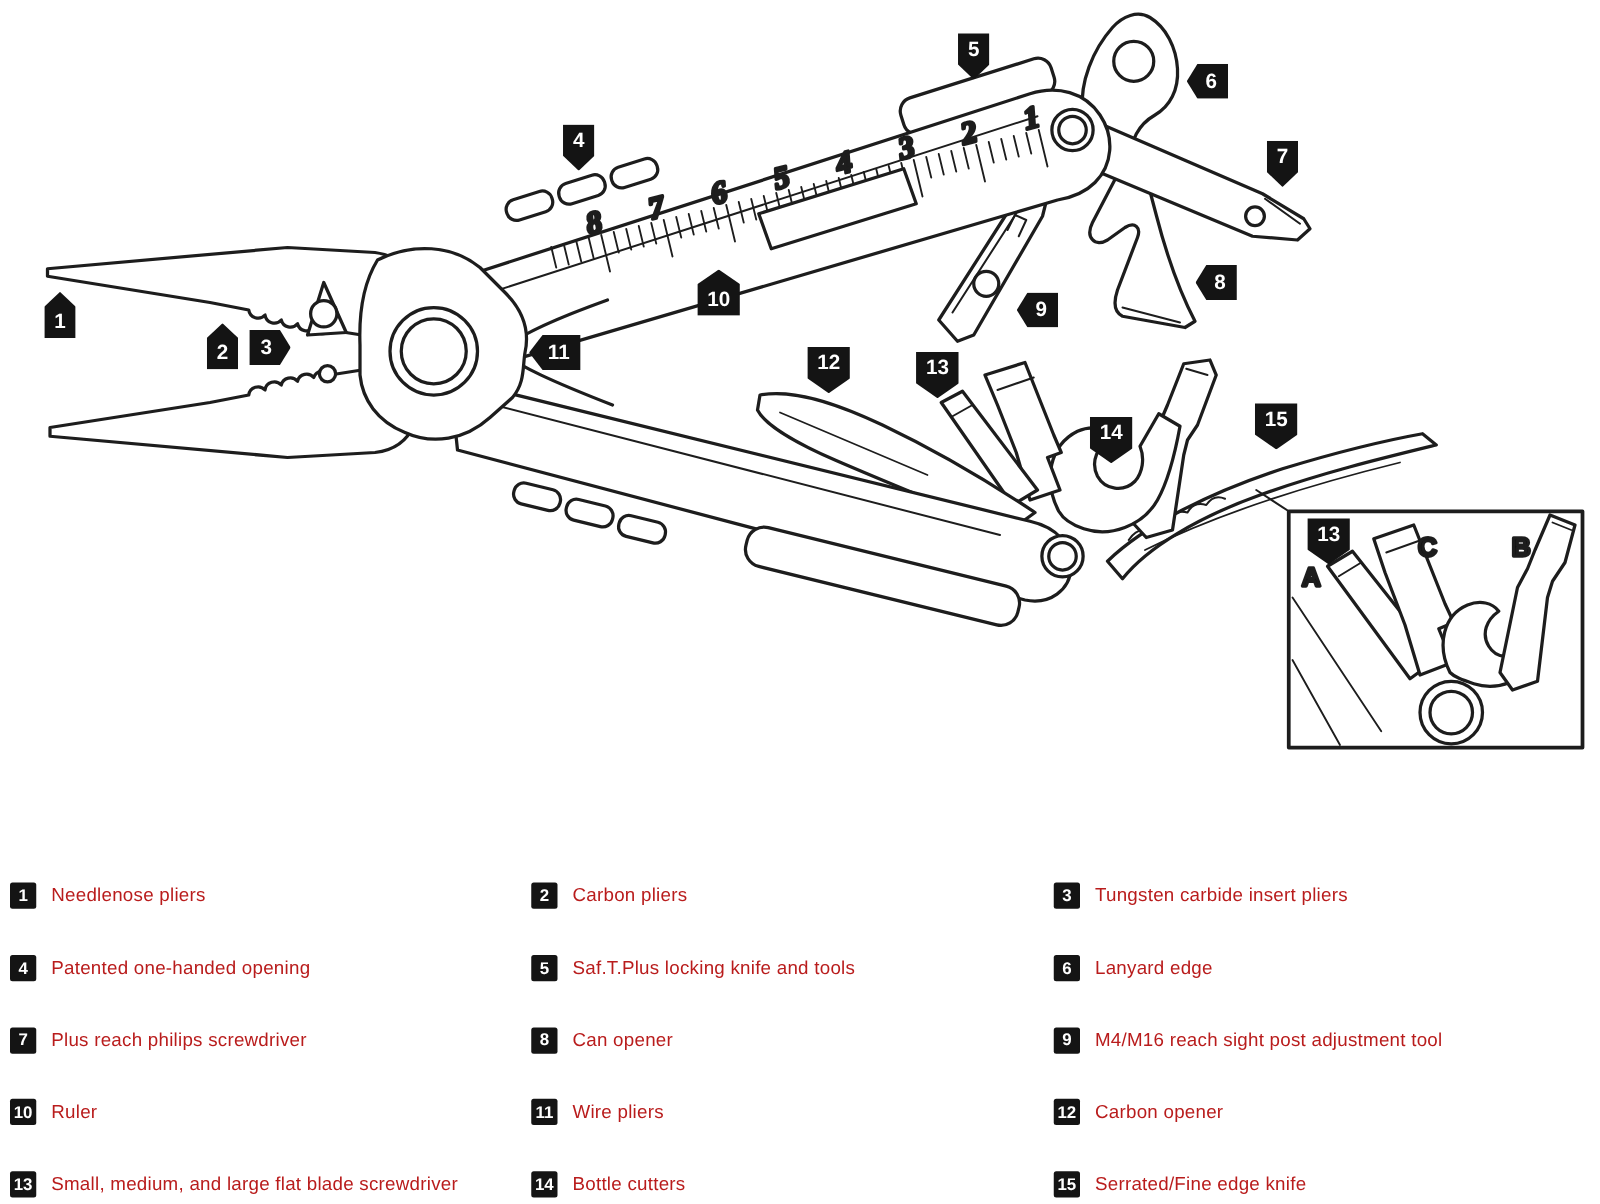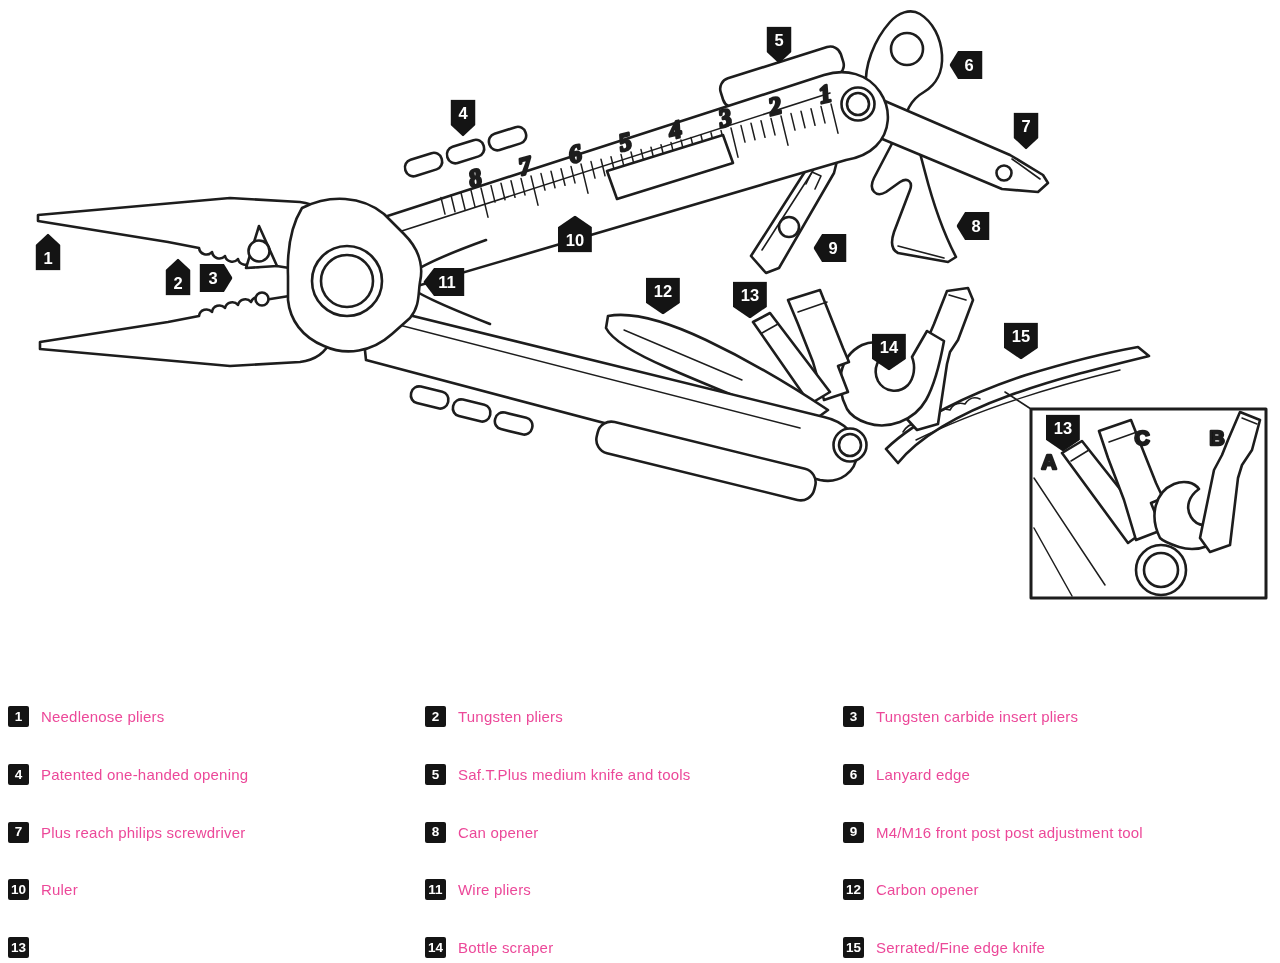--- a/index.html
+++ b/index.html
@@ -18,21 +18,21 @@
   .marker.right{height:28px;padding:0 15px 0 9px;clip-path:polygon(0 0,74% 0,100% 50%,74% 100%,0 100%);}
 
   
   .legend{position:absolute;left:8px;top:688px;width:1264px;display:grid;
           grid-template-columns:417px 418px 1fr;grid-template-rows:repeat(5,57.7px);
           grid-auto-flow:column;align-items:center;}
   .legend-item{display:flex;align-items:center;gap:12px;}
   .badge{flex:0 0 21px;width:21px;height:21px;background:#141414;color:#fff;
          font:700 13.5px/1 "Liberation Sans",sans-serif;border-radius:2px;
          display:flex;align-items:center;justify-content:center;}
-  .llabel{font-size:15px;color:#ec4899;letter-spacing:.2px;}
+  .llabel{font-size:15px;color:#b91c1c;letter-spacing:.2px;}
 
   
   .rulernum{font:italic 600 25px "Liberation Serif",serif;fill:#1d1d1d;}
   .insetlabel{font:700 21px "Liberation Sans",sans-serif;fill:#101010;}
 </style>
 </head>
 <body>
 
 <div class="stage">
 
@@ -183,52 +183,53 @@
     <div class="legend-item">
         <span class="badge">7</span>
         <span class="llabel">Plus reach philips screwdriver</span>
       </div>
     <div class="legend-item">
         <span class="badge">10</span>
         <span class="llabel">Ruler</span>
       </div>
     <div class="legend-item">
         <span class="badge">13</span>
+        <span class="llabel">Small, medium, and large flat blade screwdriver</span>
       </div>
     <div class="legend-item">
         <span class="badge">2</span>
-        <span class="llabel">Tungsten pliers</span>
+        <span class="llabel">Carbon pliers</span>
       </div>
     <div class="legend-item">
         <span class="badge">5</span>
-        <span class="llabel">Saf.T.Plus medium knife and tools</span>
+        <span class="llabel">Saf.T.Plus locking knife and tools</span>
       </div>
     <div class="legend-item">
         <span class="badge">8</span>
         <span class="llabel">Can opener</span>
       </div>
     <div class="legend-item">
         <span class="badge">11</span>
         <span class="llabel">Wire pliers</span>
       </div>
     <div class="legend-item">
         <span class="badge">14</span>
-        <span class="llabel">Bottle scraper</span>
+        <span class="llabel">Bottle cutters</span>
       </div>
     <div class="legend-item">
         <span class="badge">3</span>
         <span class="llabel">Tungsten carbide insert pliers</span>
       </div>
     <div class="legend-item">
         <span class="badge">6</span>
         <span class="llabel">Lanyard edge</span>
       </div>
     <div class="legend-item">
         <span class="badge">9</span>
-        <span class="llabel">M4/M16 front post post adjustment tool</span>
+        <span class="llabel">M4/M16 reach sight post adjustment tool</span>
       </div>
     <div class="legend-item">
         <span class="badge">12</span>
         <span class="llabel">Carbon opener</span>
       </div>
     <div class="legend-item">
         <span class="badge">15</span>
         <span class="llabel">Serrated/Fine edge knife</span>
       </div>
   </div>

